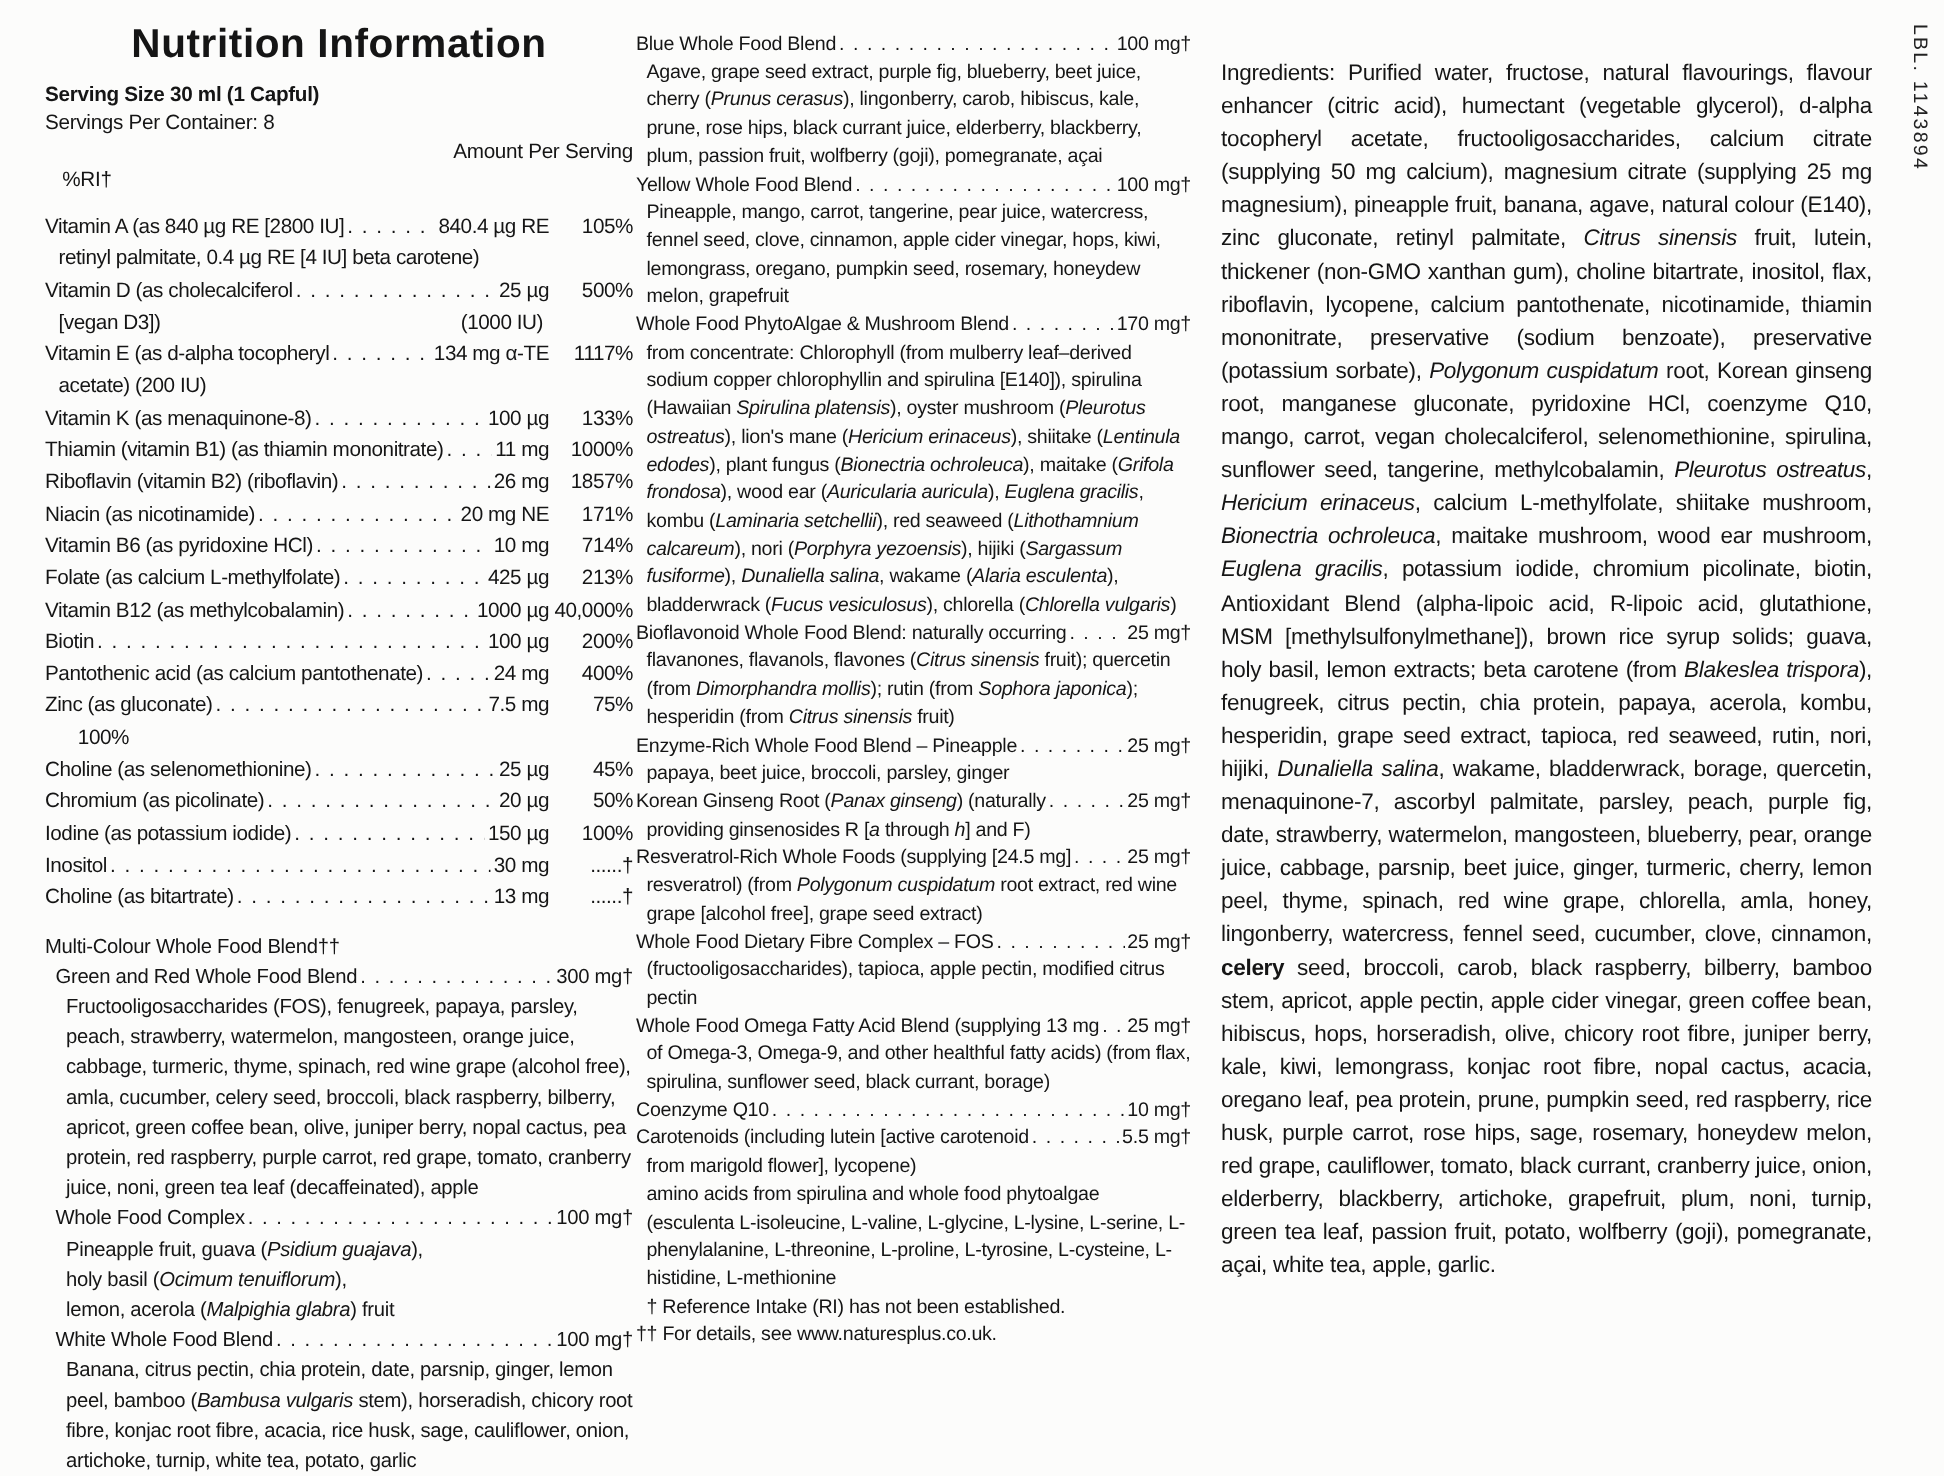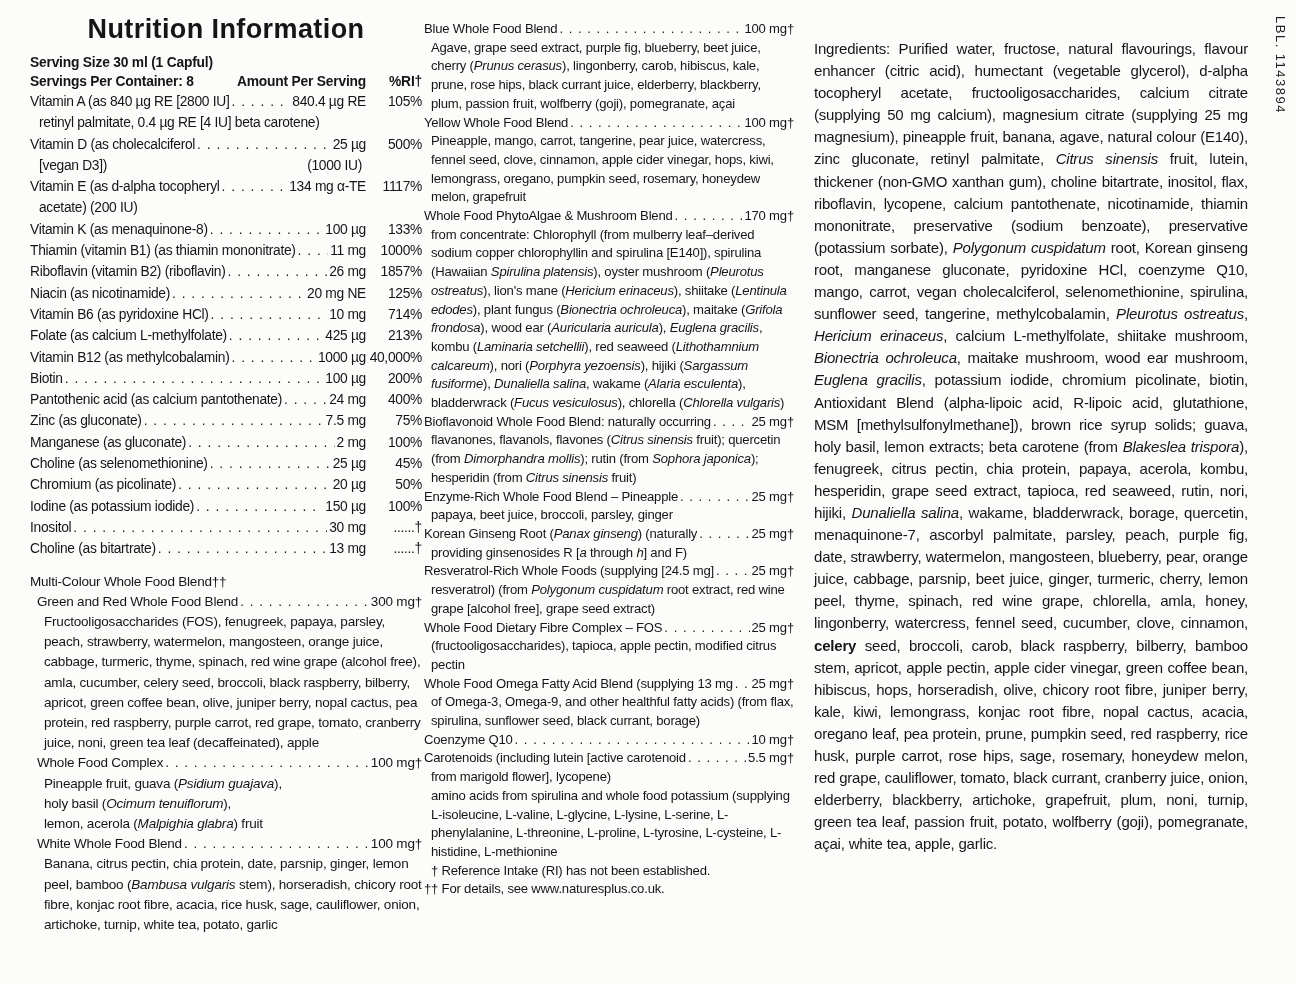--- a/index.html
+++ b/index.html
@@ -14,23 +14,23 @@
   .col { position:absolute; }
   .col-left { left:30px; top:14px; width:392px; }
   .col-mid  { left:424px; top:20px; width:370px; }
   .col-right{ left:814px; top:38px; width:434px; }
 
   h1.title {
     font-size:27px; font-weight:bold; text-align:center;
     letter-spacing:.4px; margin-bottom:9px; white-space:nowrap;
   }
   .serving { font-weight:bold; font-size:13.8px; line-height:18px; letter-spacing:-.2px; }
-  .head-row { display:flex; font-weight:bold; font-size:13.8px; line-height:19px; letter-spacing:-.2px; margin-bottom:0; }
+  .head-row { display:flex; font-weight:normal; font-size:13.8px; line-height:19px; letter-spacing:-.2px; margin-bottom:11px;flex-direction:column; }
   .head-row .hr-amount { margin-left:auto; }
-  .head-row .hr-ri { width:56px; text-align:right; }
+  .head-row .hr-ri { width:56px; text-align:center; }
 
   .nrow { display:flex; font-size:13.8px; line-height:21.3px; letter-spacing:-.3px; }
   .nrow .main { flex:1 1 0; display:flex; min-width:0; overflow:hidden; }
   .nlabel { white-space:nowrap; }
   .leader { flex:1 1 0; min-width:0; overflow:hidden; white-space:nowrap; margin:0 2px; }
   .leader::after { content:". . . . . . . . . . . . . . . . . . . . . . . . . . . . . . . . . . . . . ."; letter-spacing:1px; }
   .namount, .bamount { white-space:nowrap; }
   .nrow .ri { width:56px; text-align:right; white-space:nowrap; }
   .ncont { display:flex; font-size:13.8px; line-height:21.3px; letter-spacing:-.3px; padding-left:9px;align-items:center; }
   .ncont .cr { margin-left:auto; margin-right:60px; }
@@ -130,21 +130,21 @@
             <span class="namount">26 mg</span>
           </div>
           <span class="ri">1857%</span>
         </div>
         <div class="nrow">
           <div class="main">
             <span class="nlabel">Niacin (as nicotinamide)</span>
             <span class="leader"></span>
             <span class="namount">20 mg NE</span>
           </div>
-          <span class="ri">125%</span>
+          <span class="ri">171%</span>
         </div>
         <div class="nrow">
           <div class="main">
             <span class="nlabel">Vitamin B6 (as pyridoxine HCl)</span>
             <span class="leader"></span>
             <span class="namount">10 mg</span>
           </div>
           <span class="ri">714%</span>
         </div>
         <div class="nrow">
@@ -181,25 +181,20 @@
         </div>
         <div class="nrow">
           <div class="main">
             <span class="nlabel">Zinc (as gluconate)</span>
             <span class="leader"></span>
             <span class="namount">7.5 mg</span>
           </div>
           <span class="ri">75%</span>
         </div>
         <div class="nrow">
-          <div class="main">
-            <span class="nlabel">Manganese (as gluconate)</span>
-            <span class="leader"></span>
-            <span class="namount">2 mg</span>
-          </div>
           <span class="ri">100%</span>
         </div>
         <div class="nrow">
           <div class="main">
             <span class="nlabel">Choline (as selenomethionine)</span>
             <span class="leader"></span>
             <span class="namount">25 µg</span>
           </div>
           <span class="ri">45%</span>
         </div>
@@ -320,21 +315,21 @@
         <span class="blabel">Coenzyme Q10</span>
         <span class="leader"></span>
         <span class="bamount">10 mg†</span>
       </div>
       <div class="b-entry indent-0">
         <span class="blabel">Carotenoids (including lutein [active carotenoid</span>
         <span class="leader"></span>
         <span class="bamount">5.5 mg†</span>
       </div>
       <div class="b-desc indent-1">from marigold flower], lycopene)</div>
-      <div class="b-desc indent-1">amino acids from spirulina and whole food potassium (supplying L-isoleucine, L-valine, L-glycine, L-lysine, L-serine, L-phenylalanine, L-threonine, L-proline, L-tyrosine, L-cysteine, L-histidine, L-methionine</div>
+      <div class="b-desc indent-1">amino acids from spirulina and whole food phytoalgae (esculenta L-isoleucine, L-valine, L-glycine, L-lysine, L-serine, L-phenylalanine, L-threonine, L-proline, L-tyrosine, L-cysteine, L-histidine, L-methionine</div>
       <div class="b-note indent-1">† Reference Intake (RI) has not been established.</div>
       <div class="b-note indent-0">†† For details, see www.naturesplus.co.uk.</div>
     </section>
 
   <section class="col col-right">
     <p class="ingredients" id="ingredients-p">Ingredients: Purified water, fructose, natural flavourings, flavour enhancer (citric acid), humectant (vegetable glycerol), d-alpha tocopheryl acetate, fructooligosaccharides, calcium citrate (supplying 50 mg calcium), magnesium citrate (supplying 25 mg magnesium), pineapple fruit, banana, agave, natural colour (E140), zinc gluconate, retinyl palmitate, <i>Citrus sinensis</i> fruit, lutein, thickener (non-GMO xanthan gum), choline bitartrate, inositol, flax, riboflavin, lycopene, calcium pantothenate, nicotinamide, thiamin mononitrate, preservative (sodium benzoate), preservative (potassium sorbate), <i>Polygonum cuspidatum</i> root, Korean ginseng root, manganese gluconate, pyridoxine HCl, coenzyme Q10, mango, carrot, vegan cholecalciferol, selenomethionine, spirulina, sunflower seed, tangerine, methylcobalamin, <i>Pleurotus ostreatus</i>, <i>Hericium erinaceus</i>, calcium L-methylfolate, shiitake mushroom, <i>Bionectria ochroleuca</i>, maitake mushroom, wood ear mushroom, <i>Euglena gracilis</i>, potassium iodide, chromium picolinate, biotin, Antioxidant Blend (alpha-lipoic acid, R-lipoic acid, glutathione, MSM [methylsulfonylmethane]), brown rice syrup solids; guava, holy basil, lemon extracts; beta carotene (from <i>Blakeslea trispora</i>), fenugreek, citrus pectin, chia protein, papaya, acerola, kombu, hesperidin, grape seed extract, tapioca, red seaweed, rutin, nori, hijiki, <i>Dunaliella salina</i>, wakame, bladderwrack, borage, quercetin, menaquinone-7, ascorbyl palmitate, parsley, peach, purple fig, date, strawberry, watermelon, mangosteen, blueberry, pear, orange juice, cabbage, parsnip, beet juice, ginger, turmeric, cherry, lemon peel, thyme, spinach, red wine grape, chlorella, amla, honey, lingonberry, watercress, fennel seed, cucumber, clove, cinnamon, <b>celery</b> seed, broccoli, carob, black raspberry, bilberry, bamboo stem, apricot, apple pectin, apple cider vinegar, green coffee bean, hibiscus, hops, horseradish, olive, chicory root fibre, juniper berry, kale, kiwi, lemongrass, konjac root fibre, nopal cactus, acacia, oregano leaf, pea protein, prune, pumpkin seed, red raspberry, rice husk, purple carrot, rose hips, sage, rosemary, honeydew melon, red grape, cauliflower, tomato, black currant, cranberry juice, onion, elderberry, blackberry, artichoke, grapefruit, plum, noni, turnip, green tea leaf, passion fruit, potato, wolfberry (goji), pomegranate, açai, white tea, apple, garlic.</p>
   </section>
 
   <div class="lbl-code">LBL. 1143894</div>
 </div>

